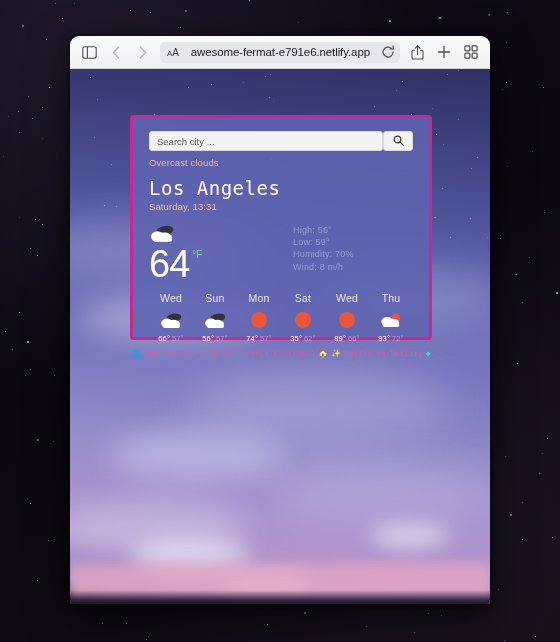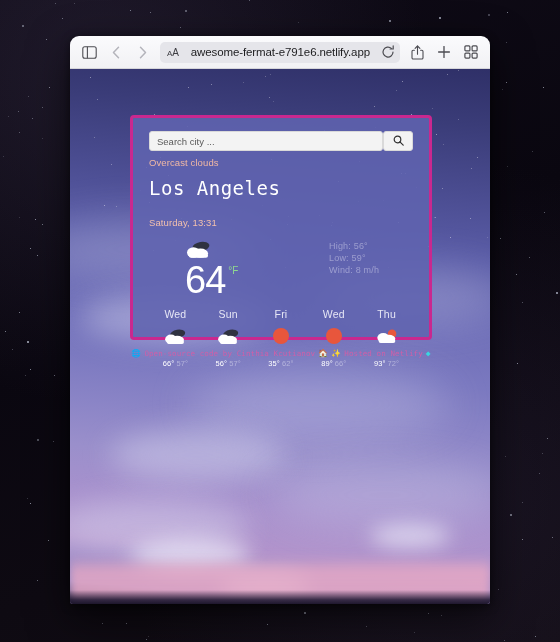--- a/index.html
+++ b/index.html
@@ -223,32 +223,32 @@
     letter-spacing: 0.5px;
     font-weight: 400;
   }
   #condition {
     margin-top: 6px;
     font-size: 9.5px;
     color: #f0b8a4;
     letter-spacing: 0.1px;
   }
   #datetime {
-    margin-top: 18px;
+    margin-top: 2px;
     font-size: 9.5px;
     color: #f2c0ad;
     letter-spacing: 0.1px;
   }
 
   #current-row {
     margin-top: 10px;
     display: flex;
     align-items: flex-start;
   }
-  #current-left { width: 120px; flex: 0 0 auto; margin-left: 36px; }
+  #current-left { width: 120px; flex: 0 0 auto; }
   #current-icon { height: 22px; display: flex; align-items: center; }
   #temp-line {
     display: flex;
     align-items: flex-start;
     margin-top: 1px;
   }
   #temp-value {
     font-size: 38px;
     line-height: 38px;
     color: #ffffff;
@@ -289,21 +289,21 @@
     letter-spacing: 0.2px;
   }
   .fc-icon {
     height: 22px;
     margin-top: 5px;
     display: flex;
     align-items: center;
     justify-content: center;
   }
   .fc-temps {
-    margin-top: 12px;
+    margin-top: 3px;
     font-size: 7.5px;
     letter-spacing: 0.1px;
   }
   .fc-hi { color: #ffffff; }
   .fc-lo { color: rgba(222,222,240,0.55); margin-left: 2px; }
 
   
   #footer {
     position: absolute;
     left: 60px;
@@ -588,20 +588,21 @@
           </div>
           <div id="temp-line">
             <span id="temp-value">64</span>
             <span id="temp-unit">°F</span>
           </div>
         </div>
 
         <div id="details">
           <div class="detail-line">High: 56°</div>
           <div class="detail-line">Low: 59°</div>
+          <div class="detail-line">Humidity: 70%</div>
           <div class="detail-line">Wind: 8 m/h</div>
         </div>
       </div>
 
       <div id="forecast">
 
         <div class="fc-day">
           <div class="fc-name">Wed</div>
           <div class="fc-icon">
             <svg width="24" height="17" viewBox="0 0 26 19">
@@ -624,23 +625,34 @@
               <ellipse cx="8.5" cy="12.5" rx="6.5" ry="5.2" fill="#ffffff"></ellipse>
               <ellipse cx="15.5" cy="13.2" rx="7.5" ry="4.6" fill="#ffffff"></ellipse>
               <rect x="4" y="13.5" width="19" height="4.3" rx="2.1" fill="#ffffff"></rect>
             </svg>
           </div>
           <div class="fc-temps">
             <span class="fc-hi">56°</span><span class="fc-lo">57°</span>
           </div>
         </div>
 
-
         <div class="fc-day">
-          <div class="fc-name">Fri</div>
+          <div class="fc-name">Mon</div>
+          <div class="fc-icon">
+            <svg width="18" height="18" viewBox="0 0 18 18">
+                <circle cx="9" cy="9" r="8" fill="#e8563c"></circle>
+              </svg>
+          </div>
+          <div class="fc-temps">
+            <span class="fc-hi">74°</span><span class="fc-lo">57°</span>
+          </div>
+        </div>
+
+        <div class="fc-day">
+          <div class="fc-name">Sat</div>
           <div class="fc-icon">
             <svg width="18" height="18" viewBox="0 0 18 18">
                 <circle cx="9" cy="9" r="8" fill="#e8563c"></circle>
               </svg>
           </div>
           <div class="fc-temps">
             <span class="fc-hi">35°</span><span class="fc-lo">62°</span>
           </div>
         </div>
 

